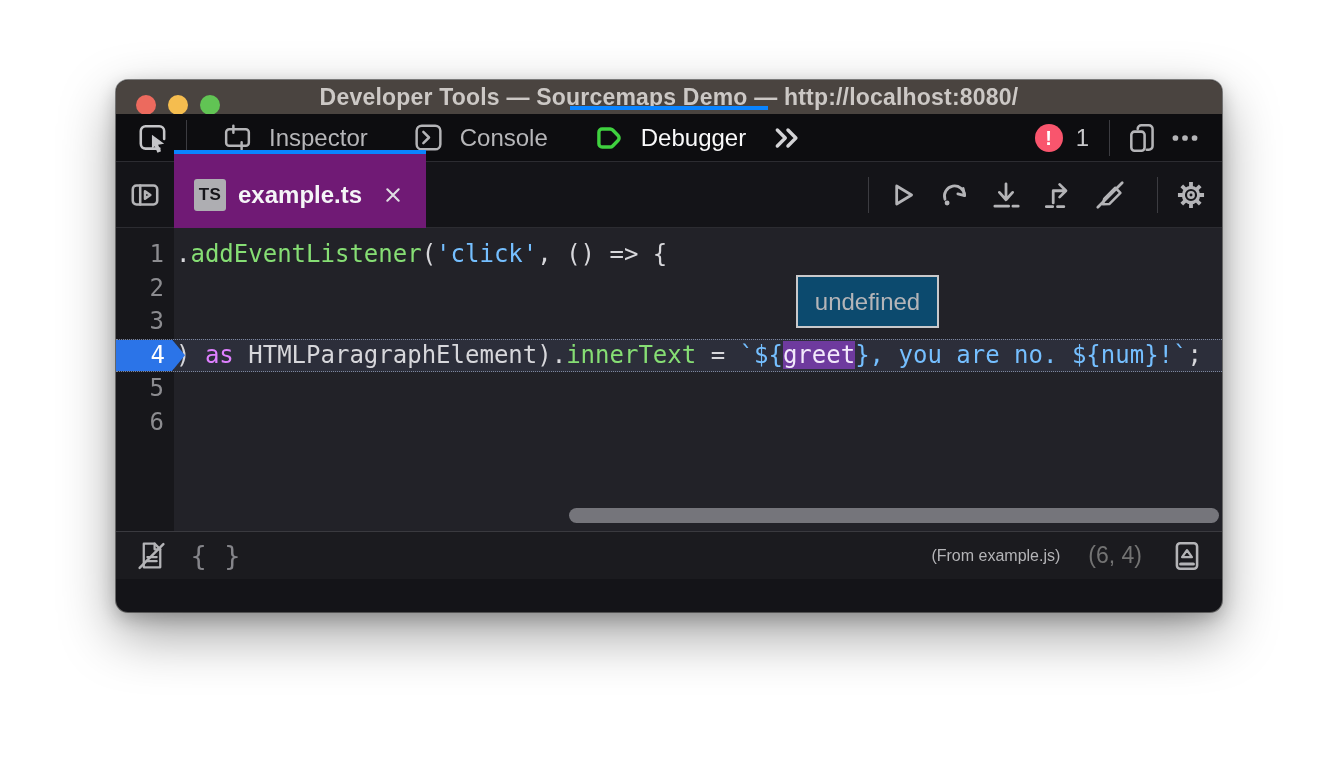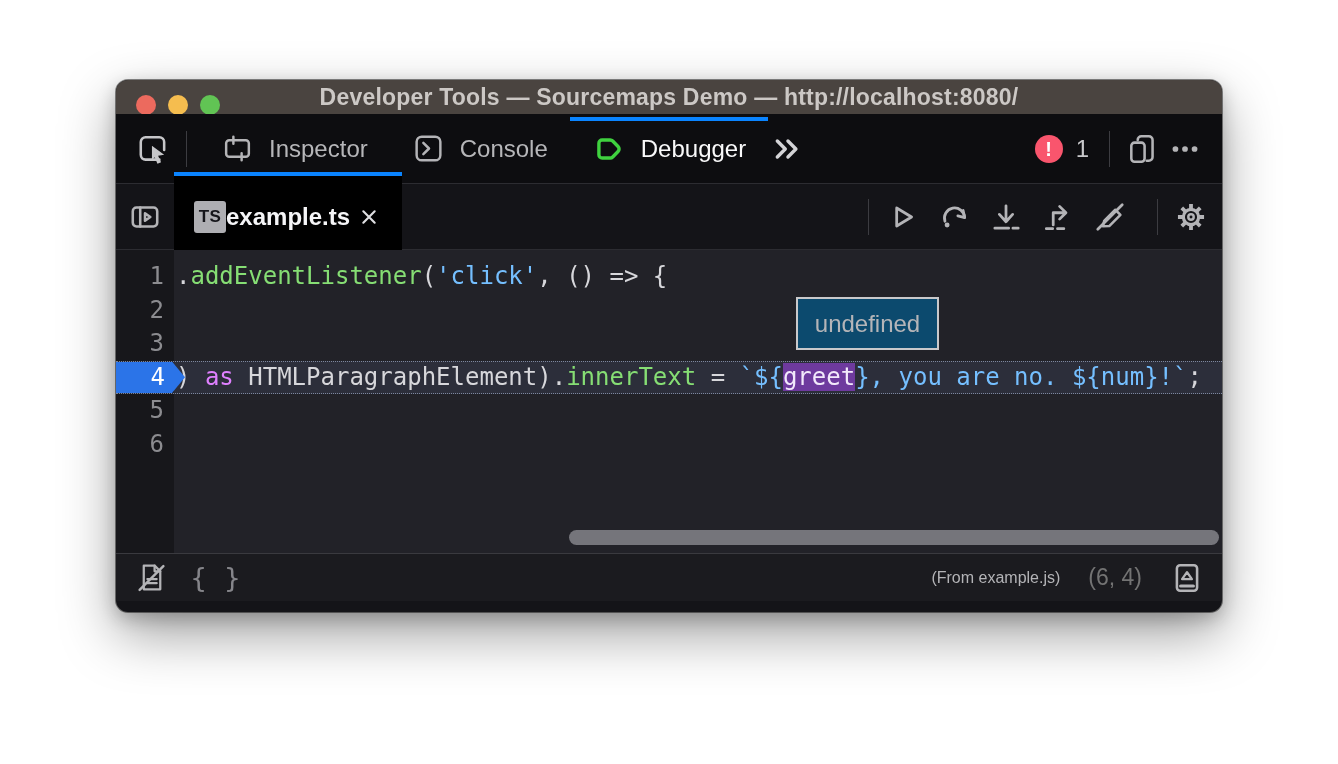--- a/index.html
+++ b/index.html
@@ -11,36 +11,36 @@
   }
   
   .titlebar{height:34px;background:#4a4440;display:flex;align-items:center;position:relative;}
   .lights{position:absolute;left:20px;top:0;height:50px;display:flex;align-items:center;gap:12px;}
   .light{width:20px;height:20px;border-radius:50%;display:inline-block;}
   .light.red{background:#ec6a5e;}
   .light.yellow{background:#f5bd4f;}
   .light.green{background:#61c454;}
   .wtitle{flex:1;text-align:center;color:#ccc8c5;font-size:23px;font-weight:700;letter-spacing:.2px;}
   
-  .toolbar-main{height:70px;background:#0d0d10;display:flex;align-items:center;padding:0 16px;border-bottom:1px solid #2c2c31;box-sizing:border-box;position:relative;}
+  .toolbar-main{height:48px;background:#0d0d10;display:flex;align-items:center;padding:0 16px;border-bottom:1px solid #2c2c31;box-sizing:border-box;position:relative;}
   .icon-btn{background:none;border:none;padding:0;margin:0;display:flex;align-items:center;justify-content:center;width:42px;height:44px;cursor:default;}
   .icn{stroke:#b4b4b7;fill:none;stroke-width:2.4;stroke-linecap:round;stroke-linejoin:round;}
   .vsep{width:1px;height:36px;background:#3c3c41;margin:0 12px;flex:none;}
   .tab{display:flex;align-items:center;gap:15px;padding:0 22px;height:64px;position:relative;color:#b6b6b9;font-size:24px;}
   .tab .tlabel{white-space:nowrap;}
   .tab.active{color:#f9f9fa;}
   .tab-indicator{position:absolute;left:0;top:0;height:4px;width:100%;background:#0a84ff;}
   .flex-spacer{flex:1;}
   .error-pill{display:flex;align-items:center;gap:13px;margin-right:8px;}
   .err-circle{width:28px;height:28px;border-radius:50%;background:#f9556d;color:#fff;font-weight:700;font-size:20px;display:flex;align-items:center;justify-content:center;line-height:1;}
   .err-count{color:#c8c8cb;font-size:24px;}
   
   .toolbar-src{height:66px;background:#141418;display:flex;align-items:center;border-bottom:1px solid #2c2c31;box-sizing:border-box;position:relative;}
   .src-toggle{width:58px;flex:none;display:flex;align-items:center;justify-content:center;}
-  .src-tab{position:relative;height:66px;display:flex;align-items:center;padding:12px 20px;background:#000000;color:#f5f5f7;font-size:24px;font-weight:600;}
+  .src-tab{position:relative;height:66px;display:flex;align-items:center;gap:12px;padding:12px 20px;background:#701a75;color:#f5f5f7;font-size:24px;font-weight:600;}
   .ts-badge{width:32px;height:32px;border-radius:3px;background:#aeaeb2;color:#15151a;font-weight:700;font-size:17px;display:flex;align-items:center;justify-content:center;letter-spacing:.5px;}
   .close-x{display:flex;align-items:center;margin-left:6px;}
   .dbg-btns{display:flex;align-items:center;gap:10px;padding-right:14px;}
   
   .editor{position:relative;height:303px;background:#222228;overflow:hidden;font-family:"DejaVu Sans Mono",monospace;font-size:24px;}
   .gutter-bg{position:absolute;left:0;top:0;bottom:0;width:58px;background:#17171b;}
   .code-lines{position:relative;padding-top:10px;}
   .code-row{display:flex;height:33.5px;line-height:33.5px;position:relative;white-space:pre;}
   .gutter-cell{flex:none;width:58px;box-sizing:border-box;text-align:right;padding-right:10px;color:#8c8c90;}
   .code-cell{flex:none;padding-left:2px;color:#d7d7db;}

